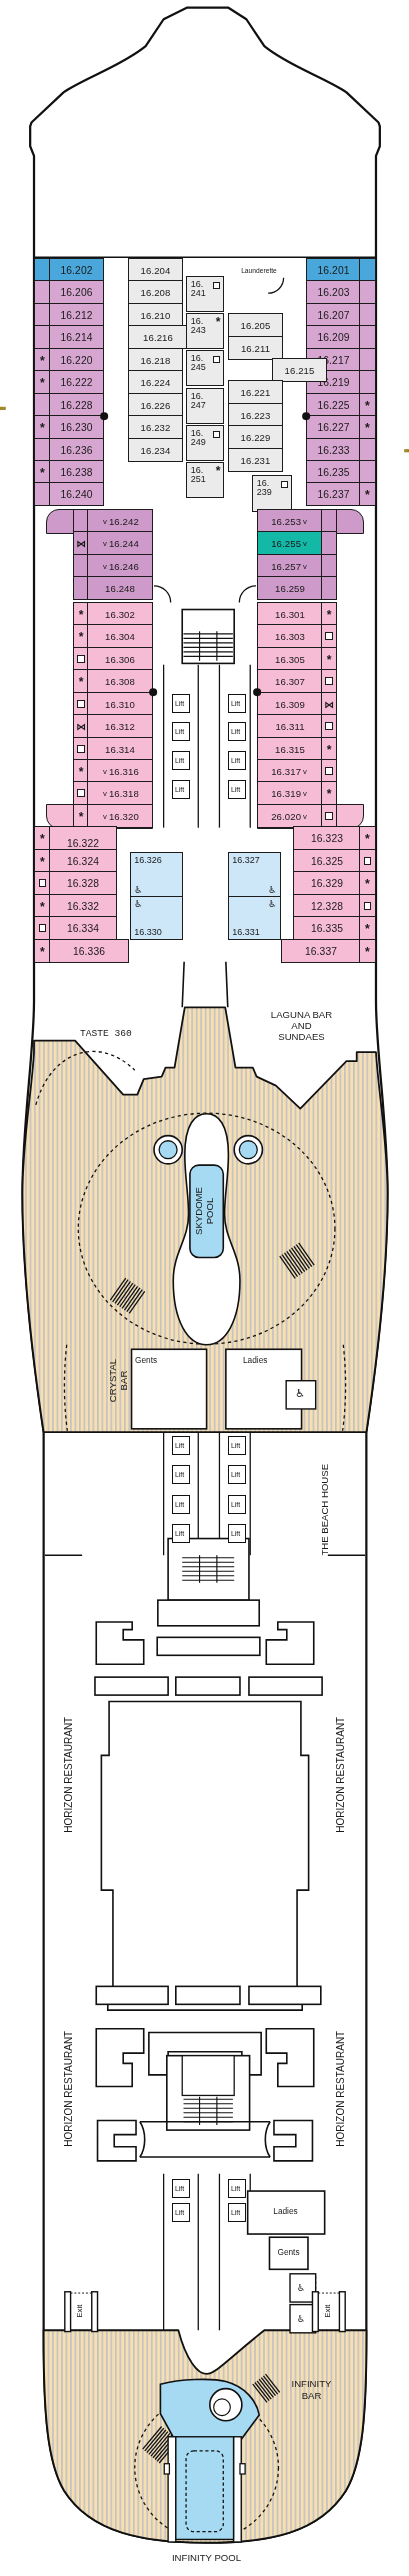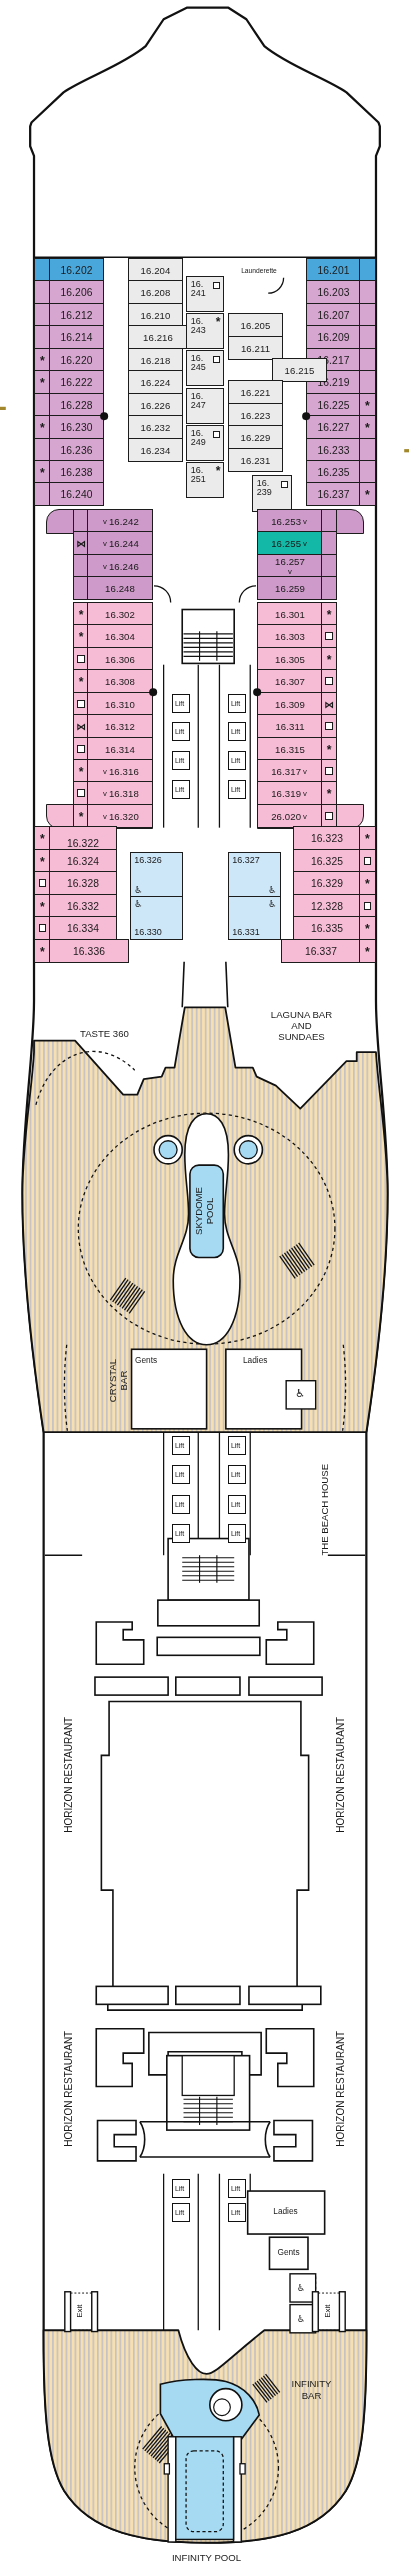--- a/index.html
+++ b/index.html
@@ -248,21 +248,21 @@
     <rect x="290" y="3820" width="58" height="126" rx="12" fill="none" stroke="#111" stroke-width="2" stroke-dasharray="5,4"></rect>
     <rect x="256" y="3840" width="8" height="16" fill="#fff" stroke="#111" stroke-width="2"></rect>
     <rect x="374" y="3840" width="8" height="16" fill="#fff" stroke="#111" stroke-width="2"></rect>
   </g>
 
   <rect x="0" y="634" width="9" height="5" fill="#A3872B"></rect>
   <rect x="630" y="700" width="9" height="5" fill="#A3872B"></rect>
 </svg>
 
 <div class="lbl" style="left:229px;top:267px;width:60px;text-align:center;font-size:6.7px;">Launderette</div>
-<div class="lbl" style="left:80px;top:1028px;width:83px;font-size:9.6px;">TASTE 360</div>
+<div class="lbl" style="left:80px;top:1028px;width:83px;font-size:9.6px;font-family:Liberation Mono, monospace;">TASTE 360</div>
 <div class="lbl" style="left:260px;top:1009px;width:83px;text-align:center;font-size:9.6px;line-height:11px;">LAGUNA BAR
 AND
 SUNDAES</div>
 <div class="lbl rot" style="left:158px;top:1198px;width:96px;height:26px;text-align:center;font-size:9.6px;line-height:11px;">SKYDOME
 POOL</div>
 <div class="lbl rot" style="left:80px;top:1369px;width:77px;height:23px;text-align:center;font-size:9.6px;line-height:11px;">CRYSTAL
 BAR</div>
 <div class="lbl" style="left:135px;top:1355px;width:45px;font-size:8.3px;">Gents</div>
 <div class="lbl" style="left:243px;top:1355px;width:45px;font-size:8.3px;">Ladies</div>
 <div class="lbl rot" style="left:261px;top:1504px;width:128px;height:11.5px;text-align:center;font-size:9.6px;">THE BEACH HOUSE</div>
@@ -507,21 +507,21 @@
       <div class="cab" style="left: 257px; top: 509px; width: 66px; height: 24px; background: rgb(205, 154, 201); font-size: 9.6px;">
         <span>16.253</span>
         <span class="vtag">v</span>
       </div>
       <div class="strip" style="left: 321px; top: 509px; width: 16px; height: 24px; background: rgb(205, 154, 201);"></div>
       <div class="cab" style="left: 257px; top: 531px; width: 66px; height: 24px; background: #14b8a6; font-size: 9.6px;">
         <span>16.255</span>
         <span class="vtag">v</span>
       </div>
       <div class="strip" style="left: 321px; top: 531px; width: 16px; height: 24px; background: rgb(205, 154, 201);"></div>
-      <div class="cab" style="left: 257px; top: 554px; width: 66px; height: 24px; background: rgb(205, 154, 201); font-size: 9.6px; flex-direction: column;">
+      <div class="cab" style="left: 257px; top: 554px; width: 66px; height: 24px; background: rgb(205, 154, 201); font-size: 9.6px;">
         <span>16.257</span>
         <span class="vtag">v</span>
       </div>
       <div class="strip" style="left: 321px; top: 554px; width: 16px; height: 24px; background: rgb(205, 154, 201);"></div>
       <div class="cab" style="left: 257px; top: 576px; width: 66px; height: 24px; background: rgb(205, 154, 201); font-size: 9.6px;">
         <span>16.259</span>
       </div>
       <div class="strip" style="left: 321px; top: 576px; width: 16px; height: 24px; background: rgb(205, 154, 201);"></div>
       <div class="pad" style="left: 46px; top: 804px; width: 107px; height: 25px; background: rgb(247, 188, 213); border-radius: 0px 0px 0px 13px;"></div>
       <div class="pad" style="left: 257px; top: 804px; width: 107px; height: 25px; background: rgb(247, 188, 213); border-radius: 0px 0px 13px;"></div>

